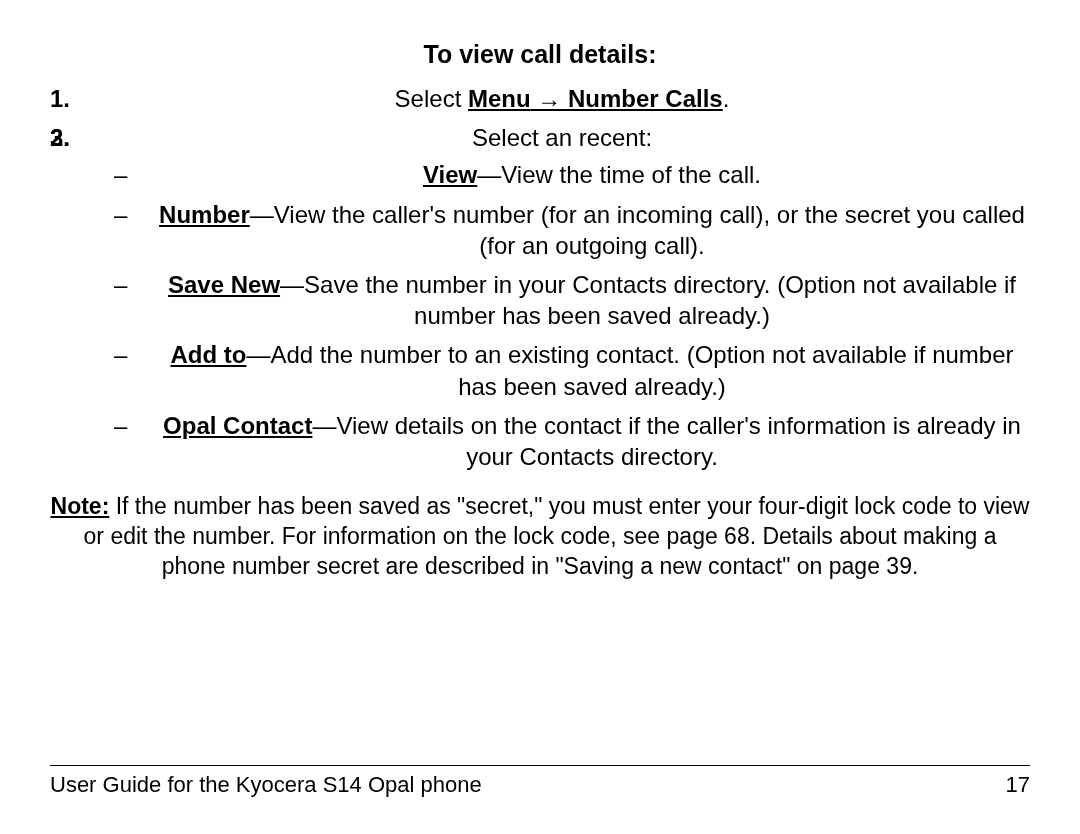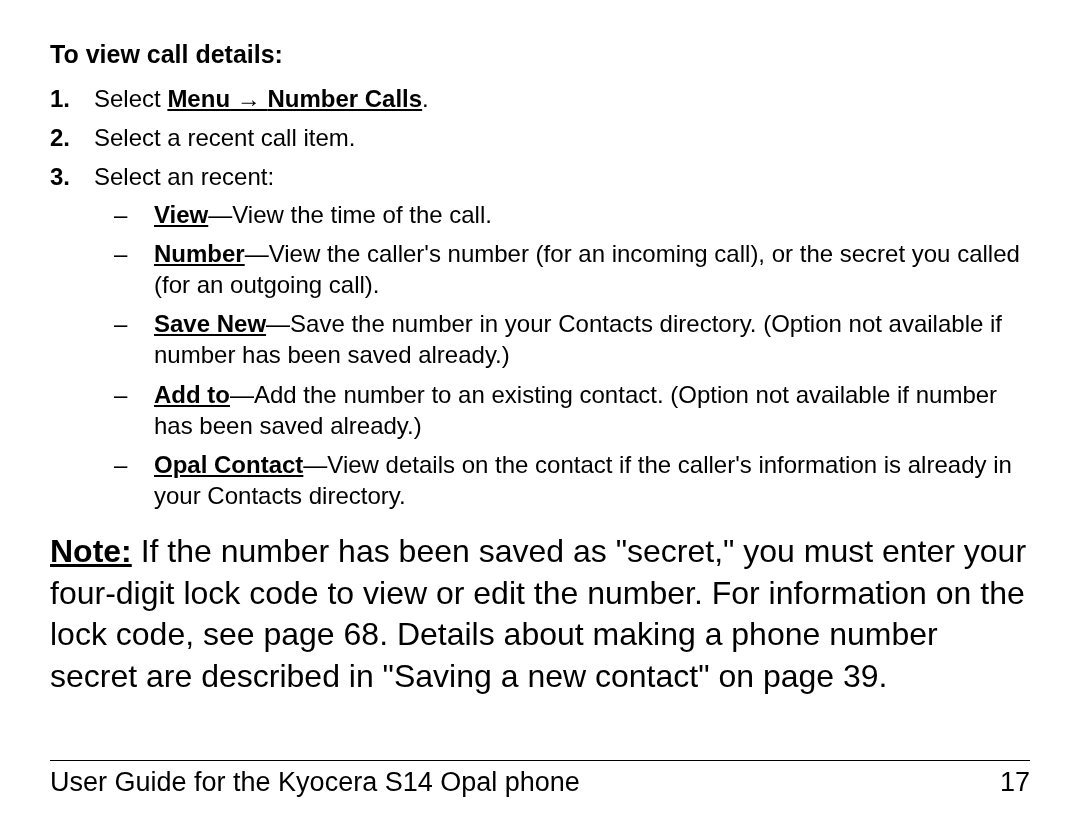--- a/index.html
+++ b/index.html
@@ -8,20 +8,21 @@
       height: 834px;
       background: #ffffff;
       font-family: Arial, Helvetica, sans-serif;
       color: #000;
     }
     .page {
       position: relative;
       width: 1080px;
       height: 834px;
       padding: 40px 50px 0 50px;
+      text-align: center;
     }
     .heading {
       font-weight: bold;
       font-size: 25px;
       margin-bottom: 14px;
     }
     ol.steps {
       list-style: none;
       padding-left: 0;
       margin-left: 0;
@@ -53,58 +54,57 @@
       margin-bottom: 8px;
       padding-left: 60px;
       position: relative;
     }
     ul.opts > li .dash {
       position: absolute;
       left: 20px;
       top: 0;
     }
     .note {
-      font-size: 32px;
+      font-size: 23px;
       line-height: 1.3;
       margin-top: 20px;
     }
     .footer {
       position: absolute;
       left: 50px;
       right: 50px;
       bottom: 36px;
     }
     .footer-rule {
       border: none;
       border-top: 1.5px solid #000;
       margin-bottom: 6px;
     }
     .footer-row {
       display: flex;
       justify-content: space-between;
-      font-size: 27px;
+      font-size: 22px;
     }
   </style>
 </head>
 <body>
 
 <div class="page">
 
   <div class="heading">To view call details:</div>
 
   <ol class="steps">
     <li>
       <span class="num">1.</span>
       <span class="step-text">
         <span>Select </span><span class="bold">Menu</span><span class="bold arrow"> → </span><span class="bold">Number Calls</span><span>.</span>
       </span>
     </li>
     <li>
       <span class="num">2.</span>
-      <span class="step-text">Select a recent call item.</span>
     </li>
     <li>
       <span class="num">3.</span>
       <span class="step-text">Select an recent:</span>
 
       <ul class="opts">
         <li>
           <span class="dash">–</span>
           <span class="bold">View</span><span>—View the time of the call.</span>
         </li>

